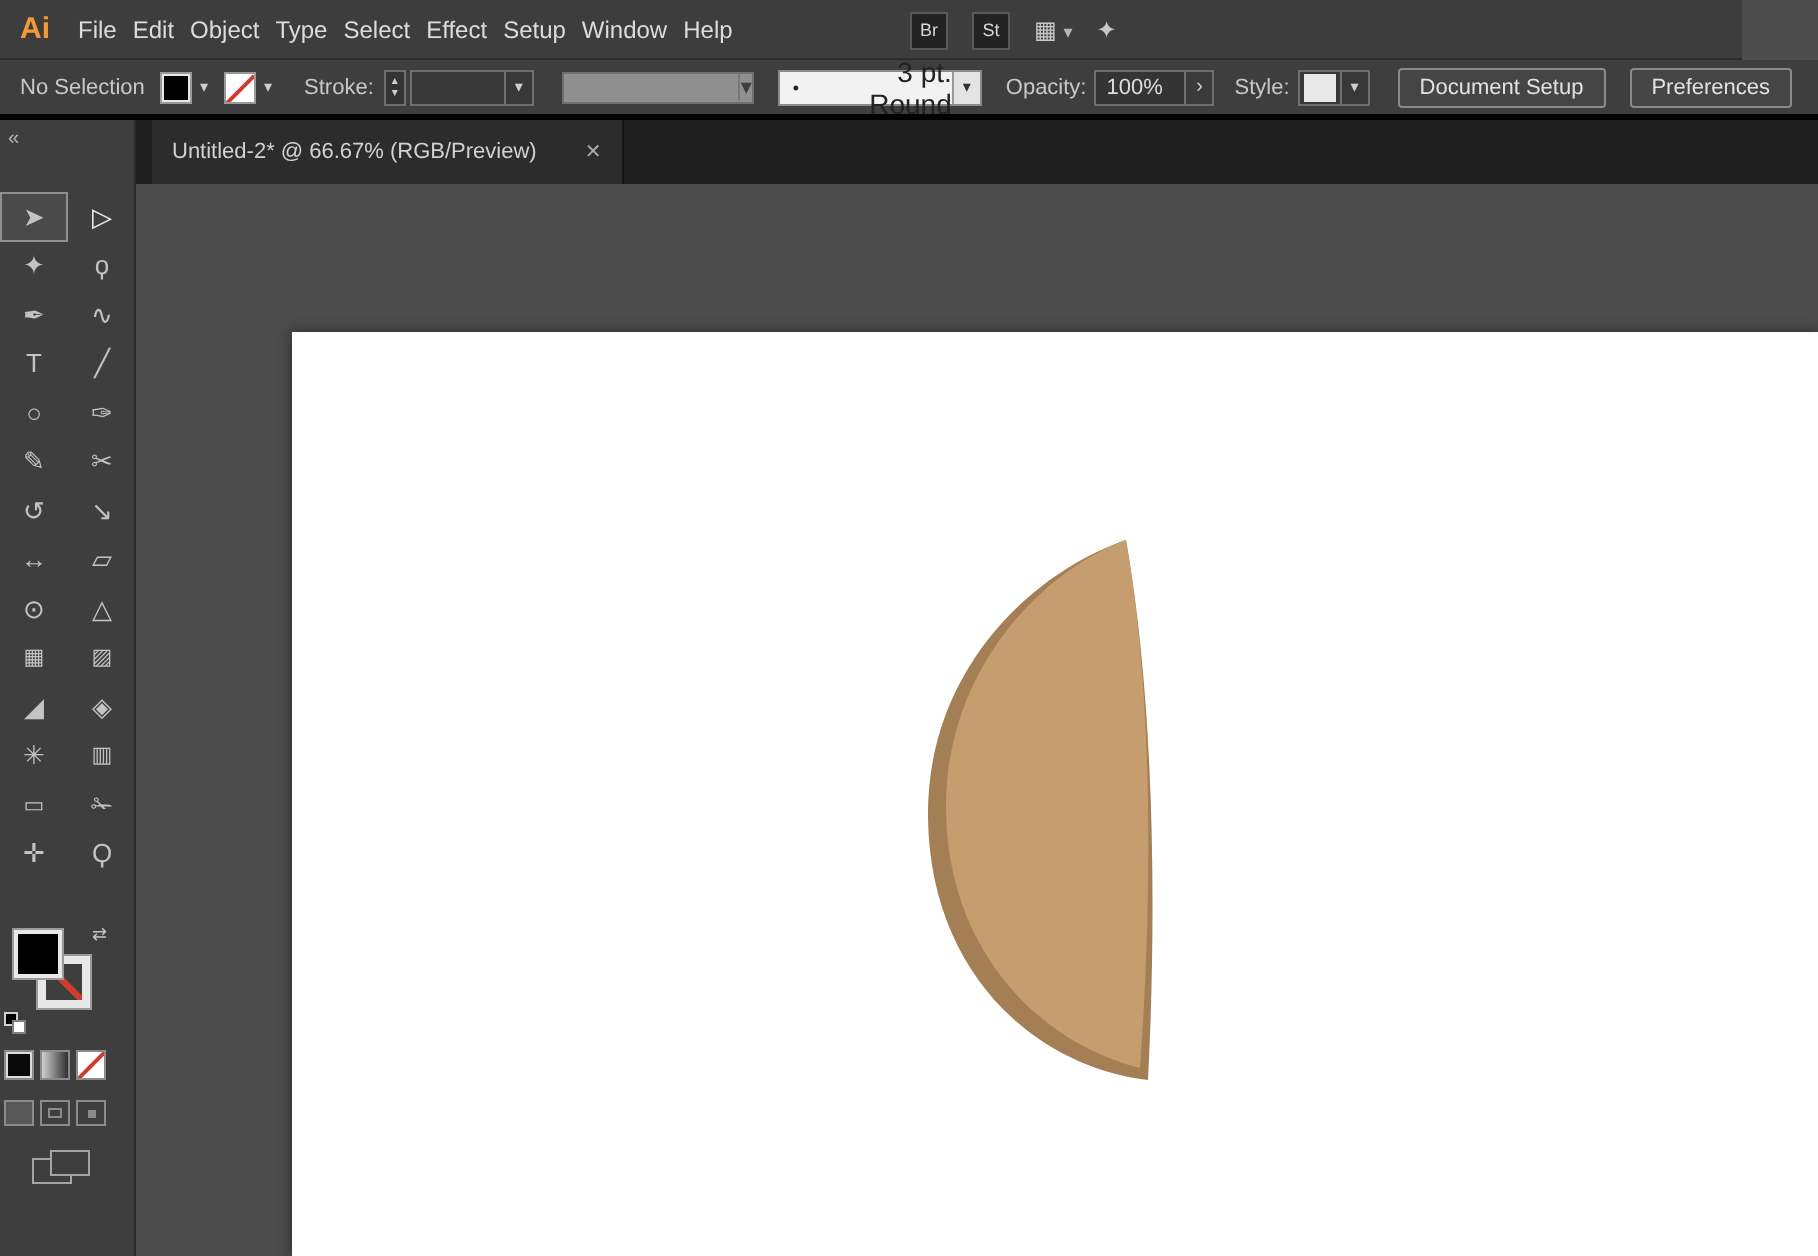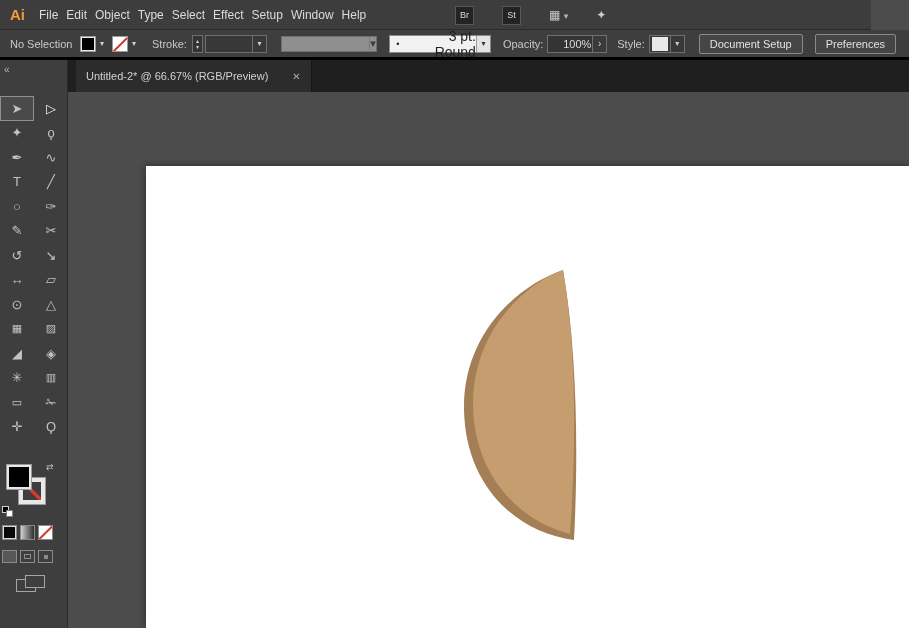--- a/index.html
+++ b/index.html
@@ -7,21 +7,21 @@
   body { font-family:"Liberation Sans", sans-serif; }
   #app { position:relative; width:909px; height:628px; overflow:hidden; background:#4c4c4c; }
 
   
   .menu-bar { position:absolute; left:0; top:0; width:871px; height:30px;
     background:#3d3d3d; border-bottom:1px solid #2b2b2b;
     display:flex; align-items:center; color:#dcdcdc; font-size:12px; }
   .logo { color:#f29b38; font-weight:bold; font-size:15px; margin:0 14px 0 10px; }
   .menu-items { display:flex; gap:8px; }
   .menu-item { cursor:default; }
-  .menu-right { position:absolute; left:455px; top:0; height:30px; display:flex; align-items:center; gap:28px; }
+  .menu-right { position:absolute; left:455px; top:0; height:30px; display:flex; align-items:center; gap:12px; }
   .badge { width:19px; height:19px; background:#232323; border:1px solid #585858; color:#d8d8d8;
     font-size:9px; display:flex; align-items:center; justify-content:center; }
   .mini-icon { color:#c9c9c9; font-size:12px; }
   .chev { color:#b5b5b5; font-size:9px; }
 
   
   .control-bar { position:absolute; left:0; top:30px; width:909px; height:30px;
     background:#3e3e3e; border-bottom:3px solid #000000;
     display:flex; align-items:center; font-size:11px; color:#c9c9c9; }
   .status { margin-left:10px; width:70px; }
@@ -40,21 +40,21 @@
     border-left:1px solid #6f6f6f; font-size:8px; color:#cfcfcf; }
   .stroke-combo { width:62px; margin-left:2px; }
   .disabled-combo { margin-left:14px; width:96px; height:16px; background:#8f8f8f; border:1px solid #6f6f6f;
     display:flex; align-items:center; justify-content:flex-end; }
   .disabled-combo .combo-chev { border-left:1px solid #777; color:#3c3c3c; }
   .brush-combo { margin-left:12px; width:102px; background:#f2f2f2; color:#222; border:1px solid #8a8a8a; }
   .brush-dot { width:16px; text-align:center; font-size:9px; color:#222; }
   .brush-name { flex:1; text-align:right; font-size:14px; }
   .brush-combo .combo-chev { background:#e4e4e4; color:#333; border-left:1px solid #9a9a9a; }
   .opacity-box { margin-left:4px; width:46px; height:18px; border:1px solid #6f6f6f; background:#343434;
-    color:#ddd; display:flex; align-items:center; padding-left:15px; }
+    color:#ddd; display:flex; align-items:center; padding-left:5px; }
   .arrow-btn { width:14px; height:18px; border:1px solid #6f6f6f; border-left:none; background:#3a3a3a;
     color:#cfcfcf; display:flex; align-items:center; justify-content:center; font-size:10px; }
   .style-combo { margin-left:4px; }
   .style-swatch { width:16px; height:14px; background:#e9e9e9; margin:0 2px; }
   .bar-btn { margin-left:14px; height:20px; padding:0 10px; border:1px solid #8a8a8a; border-radius:2px;
     background:#454545; color:#e2e2e2; font-size:11px; display:flex; align-items:center; }
 
   
   .tab-strip { position:absolute; left:68px; top:60px; width:841px; height:32px; background:#1f1f1f; display:flex; }
   .doc-tab { margin-left:8px; height:32px; padding:0 10px; background:#2c2c2c; border-right:1px solid #141414;

